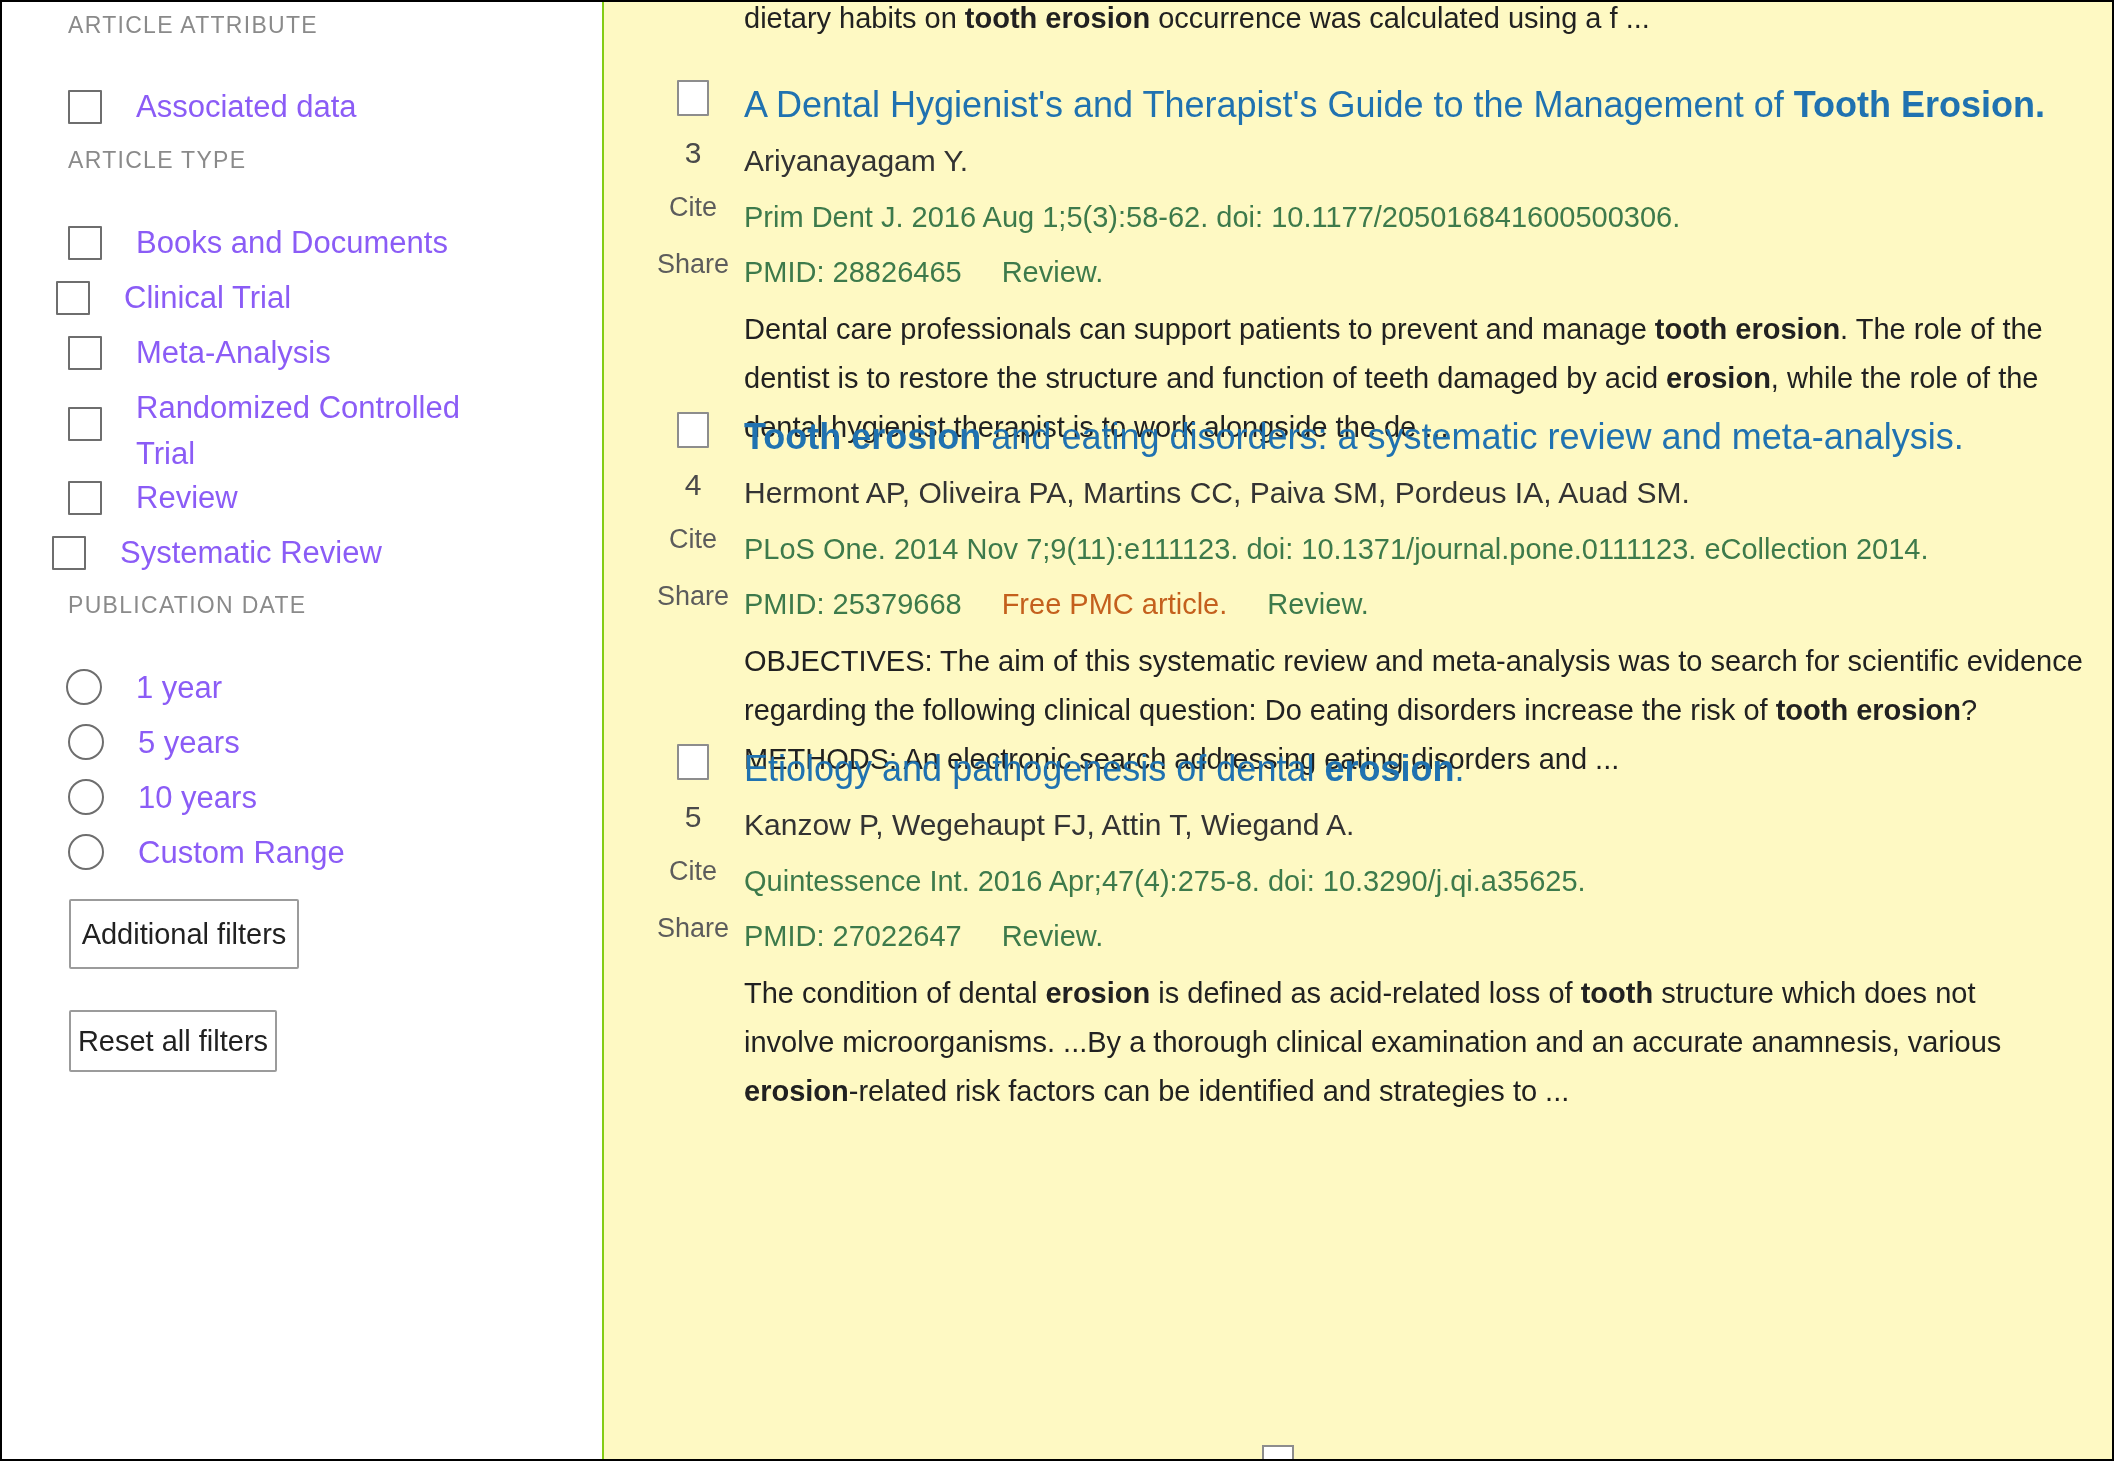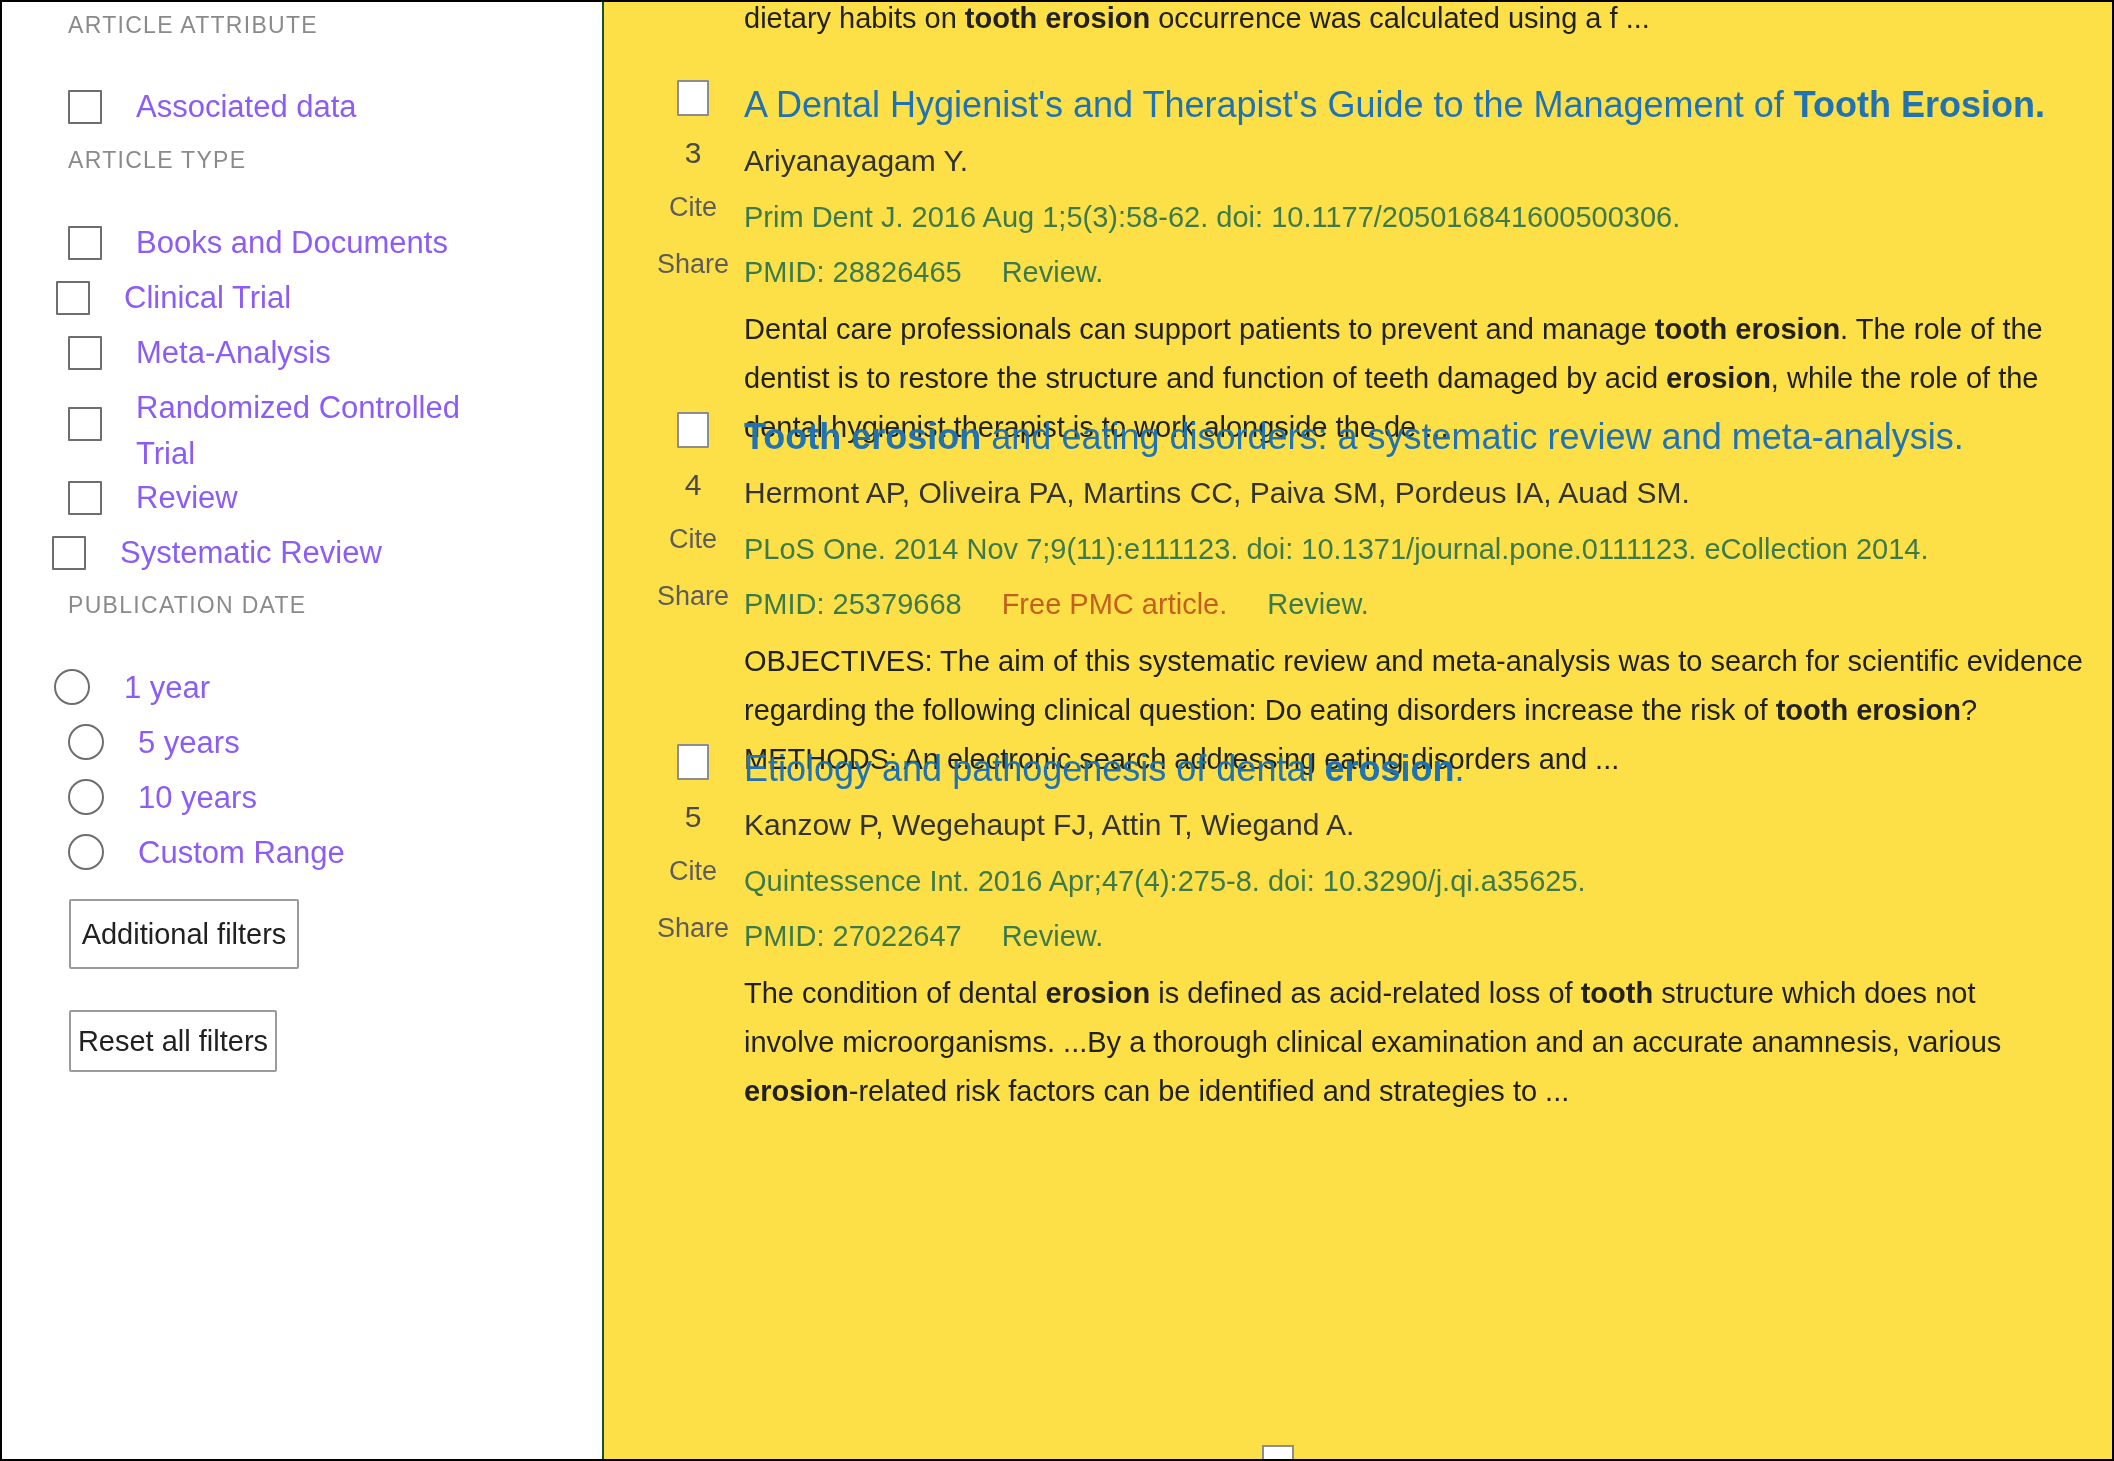--- a/index.html
+++ b/index.html
@@ -88,22 +88,22 @@
     border-radius: 2px;
     cursor: pointer;
   }
 
   
   #results-pane {
     flex: 1 1 auto;
     position: relative;
     box-sizing: border-box;
     overflow: hidden;
-    background: #fde047;
-    border-left: 2px solid #14532d;
+    background: #fef9c3;
+    border-left: 2px solid #84cc16;
   }
   .result {
     position: relative;
     display: flex;
     align-items: flex-start;
   }
   
   .rail {
     width: 140px;
     flex: 0 0 140px;
@@ -242,21 +242,21 @@
       <span class="filter-label">Review</span>
     </div>
     <div style="position:absolute; left:50px; top:528px;" class="filter-row">
       <span class="cb"></span>
       <span class="filter-label">Systematic Review</span>
     </div>
 
     <div style="position:absolute; left:66px; top:590px;">
       <div class="filter-group-title">PUBLICATION DATE</div>
     </div>
-    <div style="position:absolute; left:52px; top:663px;text-align:center;" class="filter-row">
+    <div style="position:absolute; left:64px; top:663px;text-align:center;" class="filter-row">
       <span class="rb"></span>
       <span class="filter-label">1 year</span>
     </div>
     <div style="position:absolute; left:66px; top:718px;" class="filter-row">
       <span class="rb"></span>
       <span class="filter-label">5 years</span>
     </div>
     <div style="position:absolute; left:66px; top:773px;" class="filter-row">
       <span class="rb"></span>
       <span class="filter-label">10 years</span>

